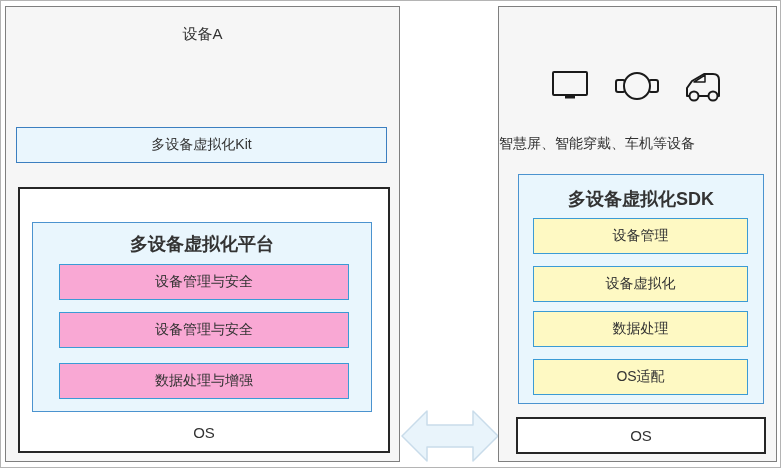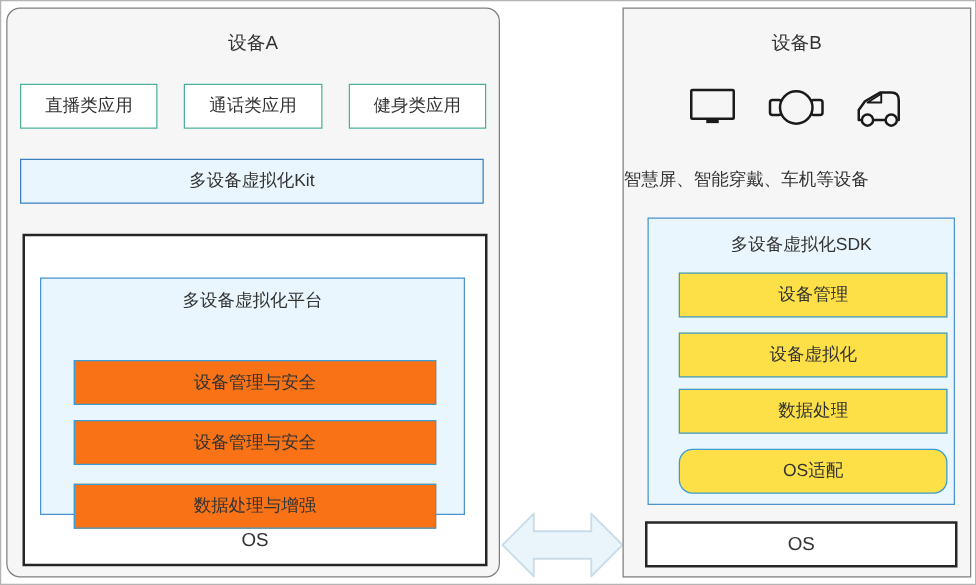--- a/index.html
+++ b/index.html
@@ -1,61 +1,56 @@
 <!DOCTYPE html>
 <html><head>
 <meta charset="utf-8">
 <style>
   html,body{margin:0;padding:0;background:#fff;}
   body{font-family:"Liberation Sans","DejaVu Sans",sans-serif;color:#333;}
   .canvas{position:relative;width:779px;height:466px;background:#ffffff;border:1px solid #b4b4b4;overflow:hidden;}
 
   
   .panel{position:absolute;background:#f6f6f6;border:1px solid #7f7f7f;}
-  #panelA{left:4px;top:5px;width:393px;height:454px;border-radius:11px;}
+  #panelA{left:4px;top:5px;width:393px;height:454px;}
   #panelB{left:497px;top:5px;width:277px;height:454px;}
   .panel-title{position:absolute;top:18px;left:0;right:0;text-align:center;font-size:15px;color:#333;}
 
   
   .apps-row{position:absolute;top:60px;left:10px;right:10px;height:36px;display:flex;gap:21px;}
   .app-box{flex:1;background:#ffffff;border:1.5px solid #4caf9b;display:flex;align-items:center;justify-content:center;font-size:14px;}
   .kit-box{position:absolute;top:120px;left:10px;right:12px;height:34px;background:#eaf6fd;border:1.5px solid #3c7fc0;display:flex;align-items:center;justify-content:center;font-size:14px;}
   .os-container{position:absolute;left:12px;top:180px;width:368px;height:262px;background:#ffffff;border:2px solid #262626;}
   .platform-box{position:absolute;left:12px;top:33px;width:338px;height:188px;background:#e9f6fd;border:1.5px solid #4b93cf;}
-  .inner-title{position:absolute;top:9px;left:0;right:0;text-align:center;font-size:14px;}
-  .module{position:absolute;left:26px;width:288px;height:34px;background:#f97316;border:1.5px solid #3b9bd5;display:flex;align-items:center;justify-content:center;font-size:14px;margin-top:24px;}
+  .inner-title{position:absolute;top:9px;left:0;right:0;text-align:center;font-size:18px;font-weight:bold;}
+  .module{position:absolute;left:26px;width:288px;height:34px;background:#f9a8d4;border:1.5px solid #3b9bd5;display:flex;align-items:center;justify-content:center;font-size:14px;}
   .m1{top:41px;} .m2{top:89px;} .m3{top:140px;}
   .os-label{position:absolute;bottom:10px;left:0;right:0;text-align:center;font-size:15px;}
 
   
   .icons-row{position:absolute;top:61px;left:0;right:0;height:36px;display:flex;align-items:center;justify-content:center;gap:22px;}
   .icon{display:inline-flex;}
   .devices-caption{position:absolute;top:128px;left:0;right:0;text-align:left;font-size:14px;}
   .sdk-box{position:absolute;left:19px;top:167px;width:244px;height:228px;background:#e9f6fd;border:1.5px solid #4b93cf;}
   .sdk-box .inner-title{top:12px;}
-  .sdk-module{position:absolute;left:24px;width:213px;height:34px;background:#fde047;border:1.5px solid #3b9bd5;display:flex;align-items:center;justify-content:center;font-size:14px;}
-  .s1{top:43px;} .s2{top:91px;} .s3{top:136px;} .s4{top:184px;border-radius:11px;}
+  .sdk-module{position:absolute;left:14px;width:213px;height:34px;background:#fef9c3;border:1.5px solid #3b9bd5;display:flex;align-items:center;justify-content:center;font-size:14px;}
+  .s1{top:43px;} .s2{top:91px;} .s3{top:136px;} .s4{top:184px;}
   .os-box{position:absolute;left:17px;top:410px;width:246px;height:33px;background:#ffffff;border:2px solid #262626;display:flex;align-items:center;justify-content:center;font-size:15px;}
 
   
   .arrow{position:absolute;left:400px;top:407px;width:98px;height:56px;}
 </style>
 </head>
 <body>
 
 <div class="canvas">
 
   <section class="panel" id="panelA">
     <div class="panel-title">设备A</div>
 
-    <div class="apps-row">
-      <div class="app-box">直播类应用</div>
-      <div class="app-box">通话类应用</div>
-      <div class="app-box">健身类应用</div>
-    </div>
 
     <div class="kit-box">多设备虚拟化Kit</div>
 
     <div class="os-container">
       <div class="platform-box">
         <div class="inner-title">多设备虚拟化平台</div>
         <div class="module m1">设备管理与安全</div>
         <div class="module m2">设备管理与安全</div>
         <div class="module m3">数据处理与增强</div>
       </div>
@@ -63,21 +58,20 @@
     </div>
   </section>
 
   <div class="arrow">
     <svg width="98" height="56" viewBox="0 0 98 56">
       <polygon points="1,28 26,3 26,17 72,17 72,3 97,28 72,53 72,39 26,39 26,53" fill="#e9f4fb" stroke="#c9dcea" stroke-width="1.5" stroke-linejoin="round"></polygon>
     </svg>
   </div>
 
   <section class="panel" id="panelB">
-    <div class="panel-title">设备B</div>
 
     <div class="icons-row">
       <span class="icon">
         <svg width="40" height="32" viewBox="0 0 40 32">
           <rect x="2" y="2" width="34" height="23" rx="1" fill="none" stroke="#1a1a1a" stroke-width="2"></rect>
           <rect x="14" y="25" width="10" height="3.5" fill="#1a1a1a"></rect>
         </svg>
       </span>
       <span class="icon">
         <svg width="48" height="32" viewBox="0 0 48 32">

